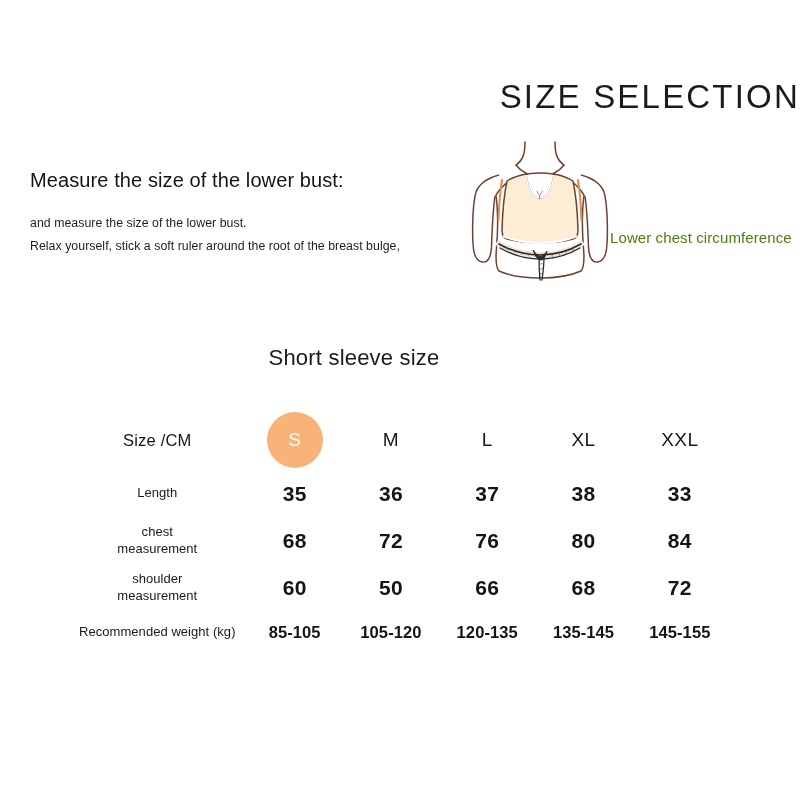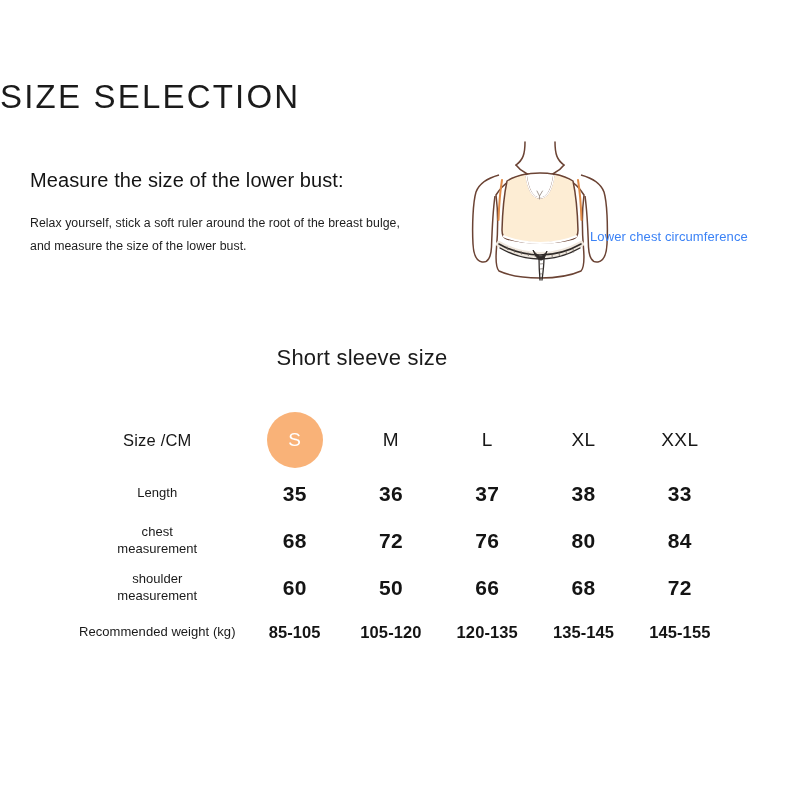--- a/index.html
+++ b/index.html
@@ -21,21 +21,21 @@
     width: 800px;
     height: 800px;
   }
 
   
   .title {
     position: absolute;
     top: 78px;
     left: 0;
     width: 800px;
-    text-align: left;
+    text-align: right;
     font-size: 33px;
     font-weight: 300;
     letter-spacing: 2.2px;
     color: #1b1b1b;
     white-space: nowrap;
   }
 
   
   .measure-block {
     position: absolute;
@@ -67,33 +67,33 @@
     left: 455;
     left: 455px;
     width: 170px;
     height: 160px;
   }
   .illustration svg { display: block; }
 
   .chest-label {
     position: absolute;
     top: 229px;
-    left: 590px;
-    font-size: 13px;
-    font-weight: 400;
-    color: #3b82f6;
+    left: 610px;
+    font-size: 15px;
+    font-weight: 400;
+    color: #4d7c0f;
     white-space: nowrap;
     letter-spacing: 0.1px;
   }
 
   
   .section-subtitle {
     position: absolute;
     top: 345px;
-    left: 8px;
+    left: 0;
     width: 708px;
     text-align: center;
     font-size: 22px;
     font-weight: 400;
     color: #1b1b1b;
     letter-spacing: 0.2px;
   }
 
   
   .size-table {
@@ -182,22 +182,22 @@
 </head>
 <body>
 
 <div class="page">
 
   <div class="title">SIZE SELECTION</div>
 
   <div class="measure-block">
     <div class="measure-heading">Measure the size of the lower bust:</div>
     <div class="measure-body">
+      <span>and measure the size of the lower bust.</span>
       <span>Relax yourself, stick a soft ruler around the root of the breast bulge,</span>
-      <span>and measure the size of the lower bust.</span>
     </div>
   </div>
 
   <div class="illustration">
     <svg width="170" height="160" viewBox="0 0 170 160" xmlns="http://www.w3.org/2000/svg">
 
       <path d="M70 2 C70 14, 68 20, 61 25 M100 2 C100 14, 102 20, 109 25" fill="none" stroke="#6b4334" stroke-width="1.5" stroke-linecap="round"></path>
       <path d="M61 25 C67 33, 74 36, 85 36 C96 36, 103 33, 109 25" fill="none" stroke="#6b4334" stroke-width="1.5" stroke-linecap="round"></path>
 
       <path d="M44 35 C33 38, 24 44, 21 52 C18 62, 17 86, 18 104

